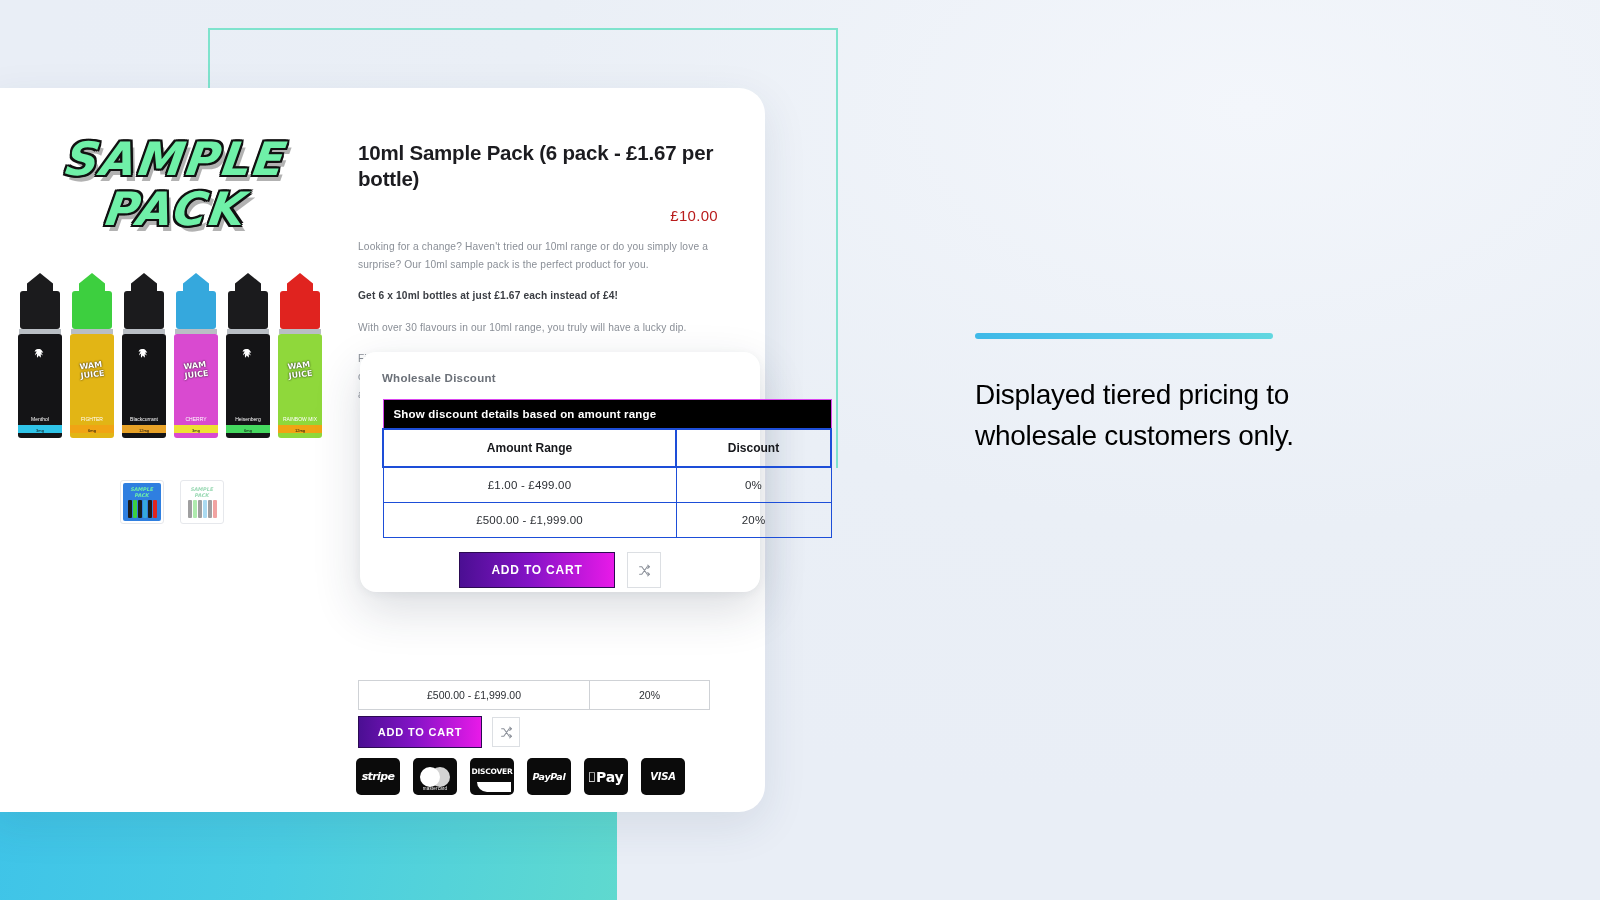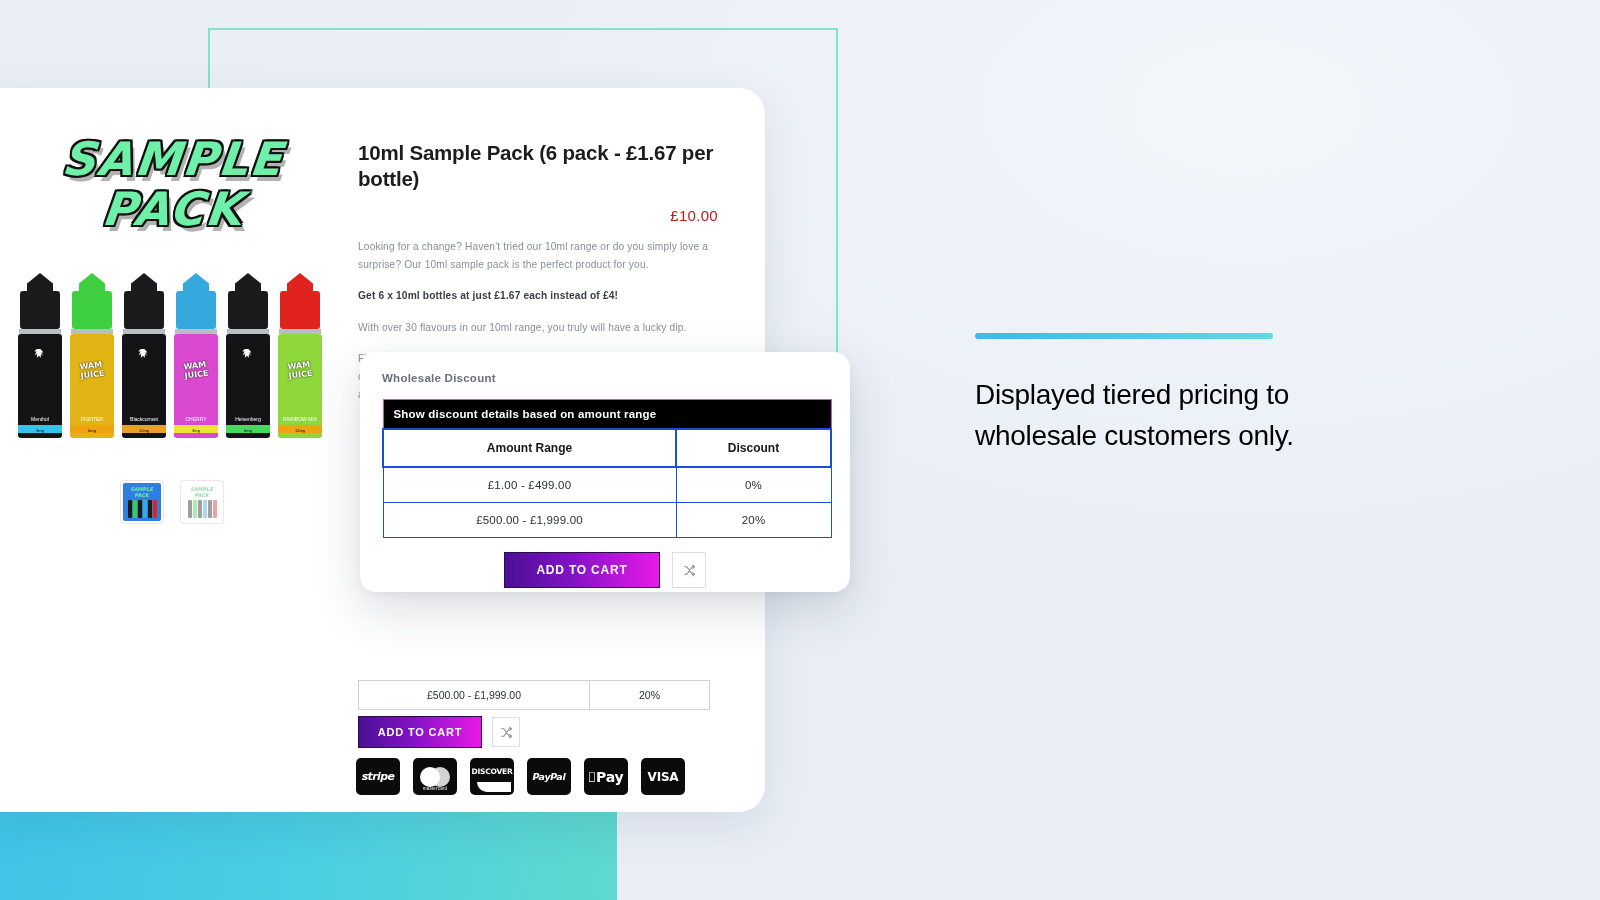--- a/index.html
+++ b/index.html
@@ -158,21 +158,21 @@
     width: 44px; height: 37px; background: #0b0b0b; border-radius: 5px;
     display: flex; align-items: center; justify-content: center;
     color: #fff; position: relative; overflow: hidden;
   }
   .pay span {
     font-family: "DejaVu Sans", sans-serif; font-weight: 700;
     font-size: 14px; letter-spacing: -.3px;
   }
   .pay.stripe span { font-size: 11px; font-style: italic; letter-spacing: -.6px; }
   .pay.paypal span { font-size: 9.5px; font-style: italic; }
-  .pay.visa span { font-size: 12px; letter-spacing: -.2px; }
+  .pay.visa span { font-size: 10px; font-style: italic; letter-spacing: -.2px; }
   .pay.discover span { font-size: 7.5px; letter-spacing: -.2px; }
   .mc-circles { position: relative; width: 30px; height: 20px; }
   .mc-circles i {
     position: absolute; top: 0; width: 20px; height: 20px; border-radius: 50%;
     background: #fff;
   }
   .mc-circles i:first-child { left: 0; }
   .mc-circles i:last-child { right: 0; opacity: .82; }
   .mc-label {
     position: absolute; bottom: 4px; left: 0; right: 0; text-align: center;
@@ -182,21 +182,21 @@
     position: absolute; bottom: 3px; right: 3px; width: 34px; height: 10px;
     background: #fff;
     border-radius: 0 0 0 16px;
   }
   .apay { display: flex; align-items: center; gap: 1px; }
   .apay .apple { font-size: 11px; line-height: 1; }
 
   
   #popup {
     position: absolute;
-    left: 360px; top: 352px; width: 490px; height: 240px;
+    left: 360px; top: 352px; width: 400px; height: 240px;
     background: #fff; border-radius: 16px;
     box-shadow: 0 18px 48px rgba(30,45,70,.16), 0 2px 10px rgba(30,45,70,.06);
     padding: 20px 22px;
   }
   #popup-heading {
     font-size: 11.5px; font-weight: 700; color: #6b7078; letter-spacing: .25px;
   }
   #popup-table { margin-top: 15px; width: 450px; border-collapse: collapse; }
   #popup-table .bar-row td {
     background: #000; color: #fff; text-align: left;

